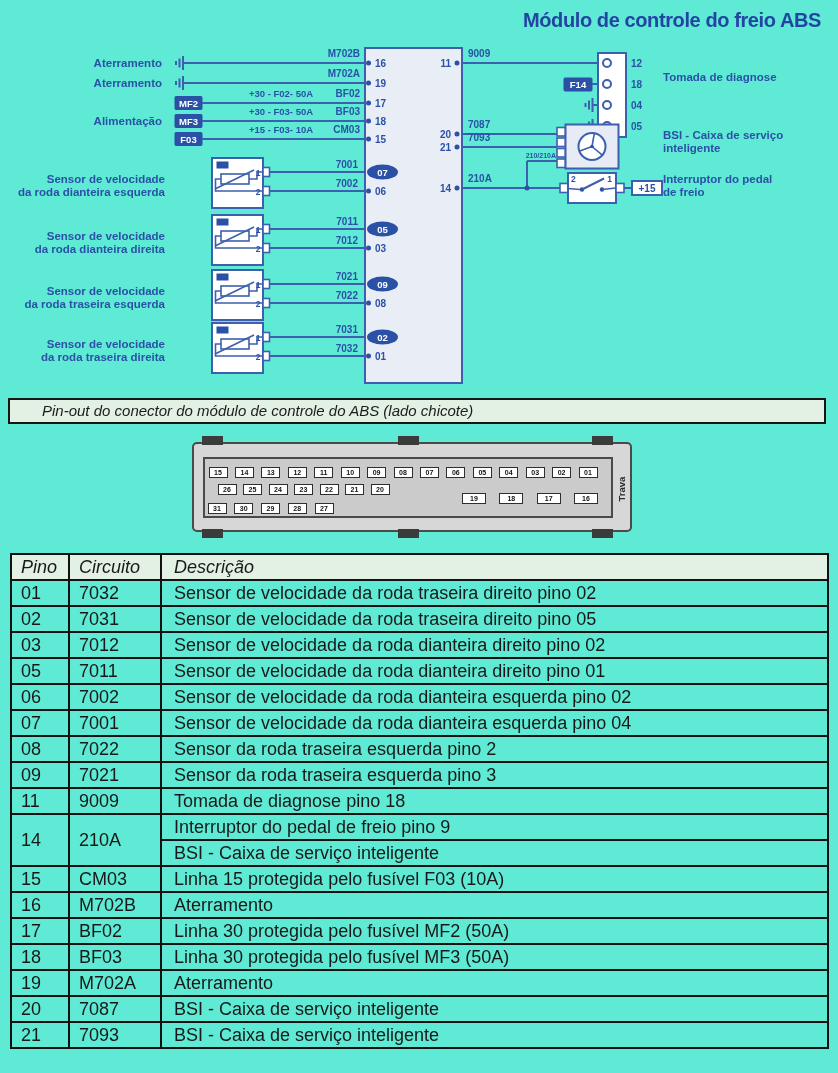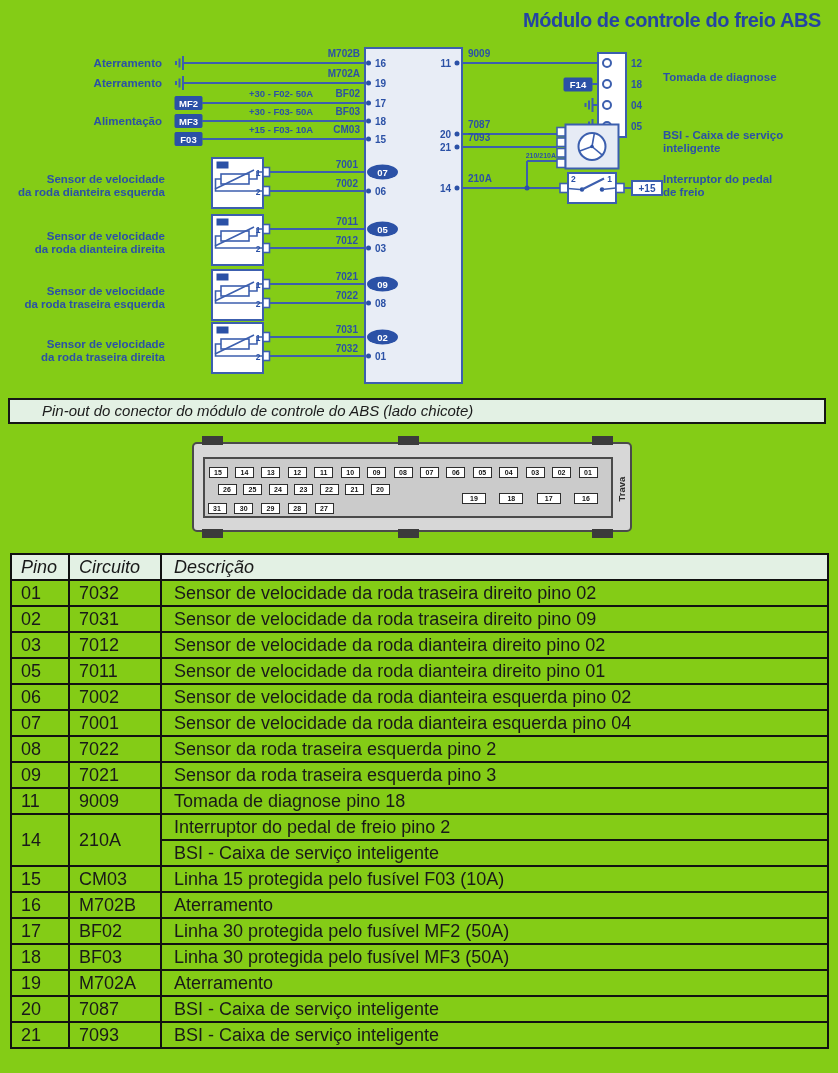--- a/index.html
+++ b/index.html
@@ -1,17 +1,17 @@
 <!DOCTYPE html>
 <html><head>
 <meta charset="utf-8">
 <style>
   html,body{margin:0;padding:0;background:#fff;}
   *{box-sizing:border-box;}
-  .page{position:relative;width:838px;height:1073px;background:#84cc16;font-family:"Liberation Sans",sans-serif;overflow:hidden;}
+  .page{position:relative;width:838px;height:1073px;background:#5eead4;font-family:"Liberation Sans",sans-serif;overflow:hidden;}
   .title{position:absolute;top:9px;right:17px;font-size:20px;font-weight:bold;color:#2444a3;letter-spacing:-0.4px;}
   svg.diagram{position:absolute;top:0;left:0;}
   
   .w{stroke:#3c5fae;stroke-width:2;fill:none;}
   .w16{stroke:#3c5fae;stroke-width:1.6;fill:none;}
   .boxl{fill:#ffffff;stroke:#3c5fae;stroke-width:2;}
   .boxl16{fill:#ffffff;stroke:#3c5fae;stroke-width:1.6;}
   .mod{fill:#e8edf6;stroke:#3c5fae;stroke-width:2;}
   .bsifill{fill:#e6ebf5;stroke:#3c5fae;stroke-width:2;}
   .fusebox{fill:#2b51a6;stroke:#2b51a6;}
@@ -349,21 +349,21 @@
     </thead>
     <tbody id="table-body">
         <tr>
           <td>01</td>
           <td>7032</td>
           <td class="desc">Sensor de velocidade da roda traseira direito pino 02</td>
         </tr>
         <tr>
           <td>02</td>
           <td>7031</td>
-          <td class="desc">Sensor de velocidade da roda traseira direito pino 09</td>
+          <td class="desc">Sensor de velocidade da roda traseira direito pino 05</td>
         </tr>
         <tr>
           <td>03</td>
           <td>7012</td>
           <td class="desc">Sensor de velocidade da roda dianteira direito pino 02</td>
         </tr>
         <tr>
           <td>05</td>
           <td>7011</td>
           <td class="desc">Sensor de velocidade da roda dianteira direito pino 01</td>
@@ -389,21 +389,21 @@
           <td class="desc">Sensor da roda traseira esquerda pino 3</td>
         </tr>
         <tr>
           <td>11</td>
           <td>9009</td>
           <td class="desc">Tomada de diagnose pino 18</td>
         </tr>
         <tr>
           <td rowspan="2">14</td>
           <td rowspan="2">210A</td>
-          <td class="desc">Interruptor do pedal de freio pino 2</td>
+          <td class="desc">Interruptor do pedal de freio pino 9</td>
         </tr>
         <tr>
           <td class="desc">BSI - Caixa de serviço inteligente</td>
         </tr>
         <tr>
           <td>15</td>
           <td>CM03</td>
           <td class="desc">Linha 15 protegida pelo fusível F03 (10A)</td>
         </tr>
         <tr>

